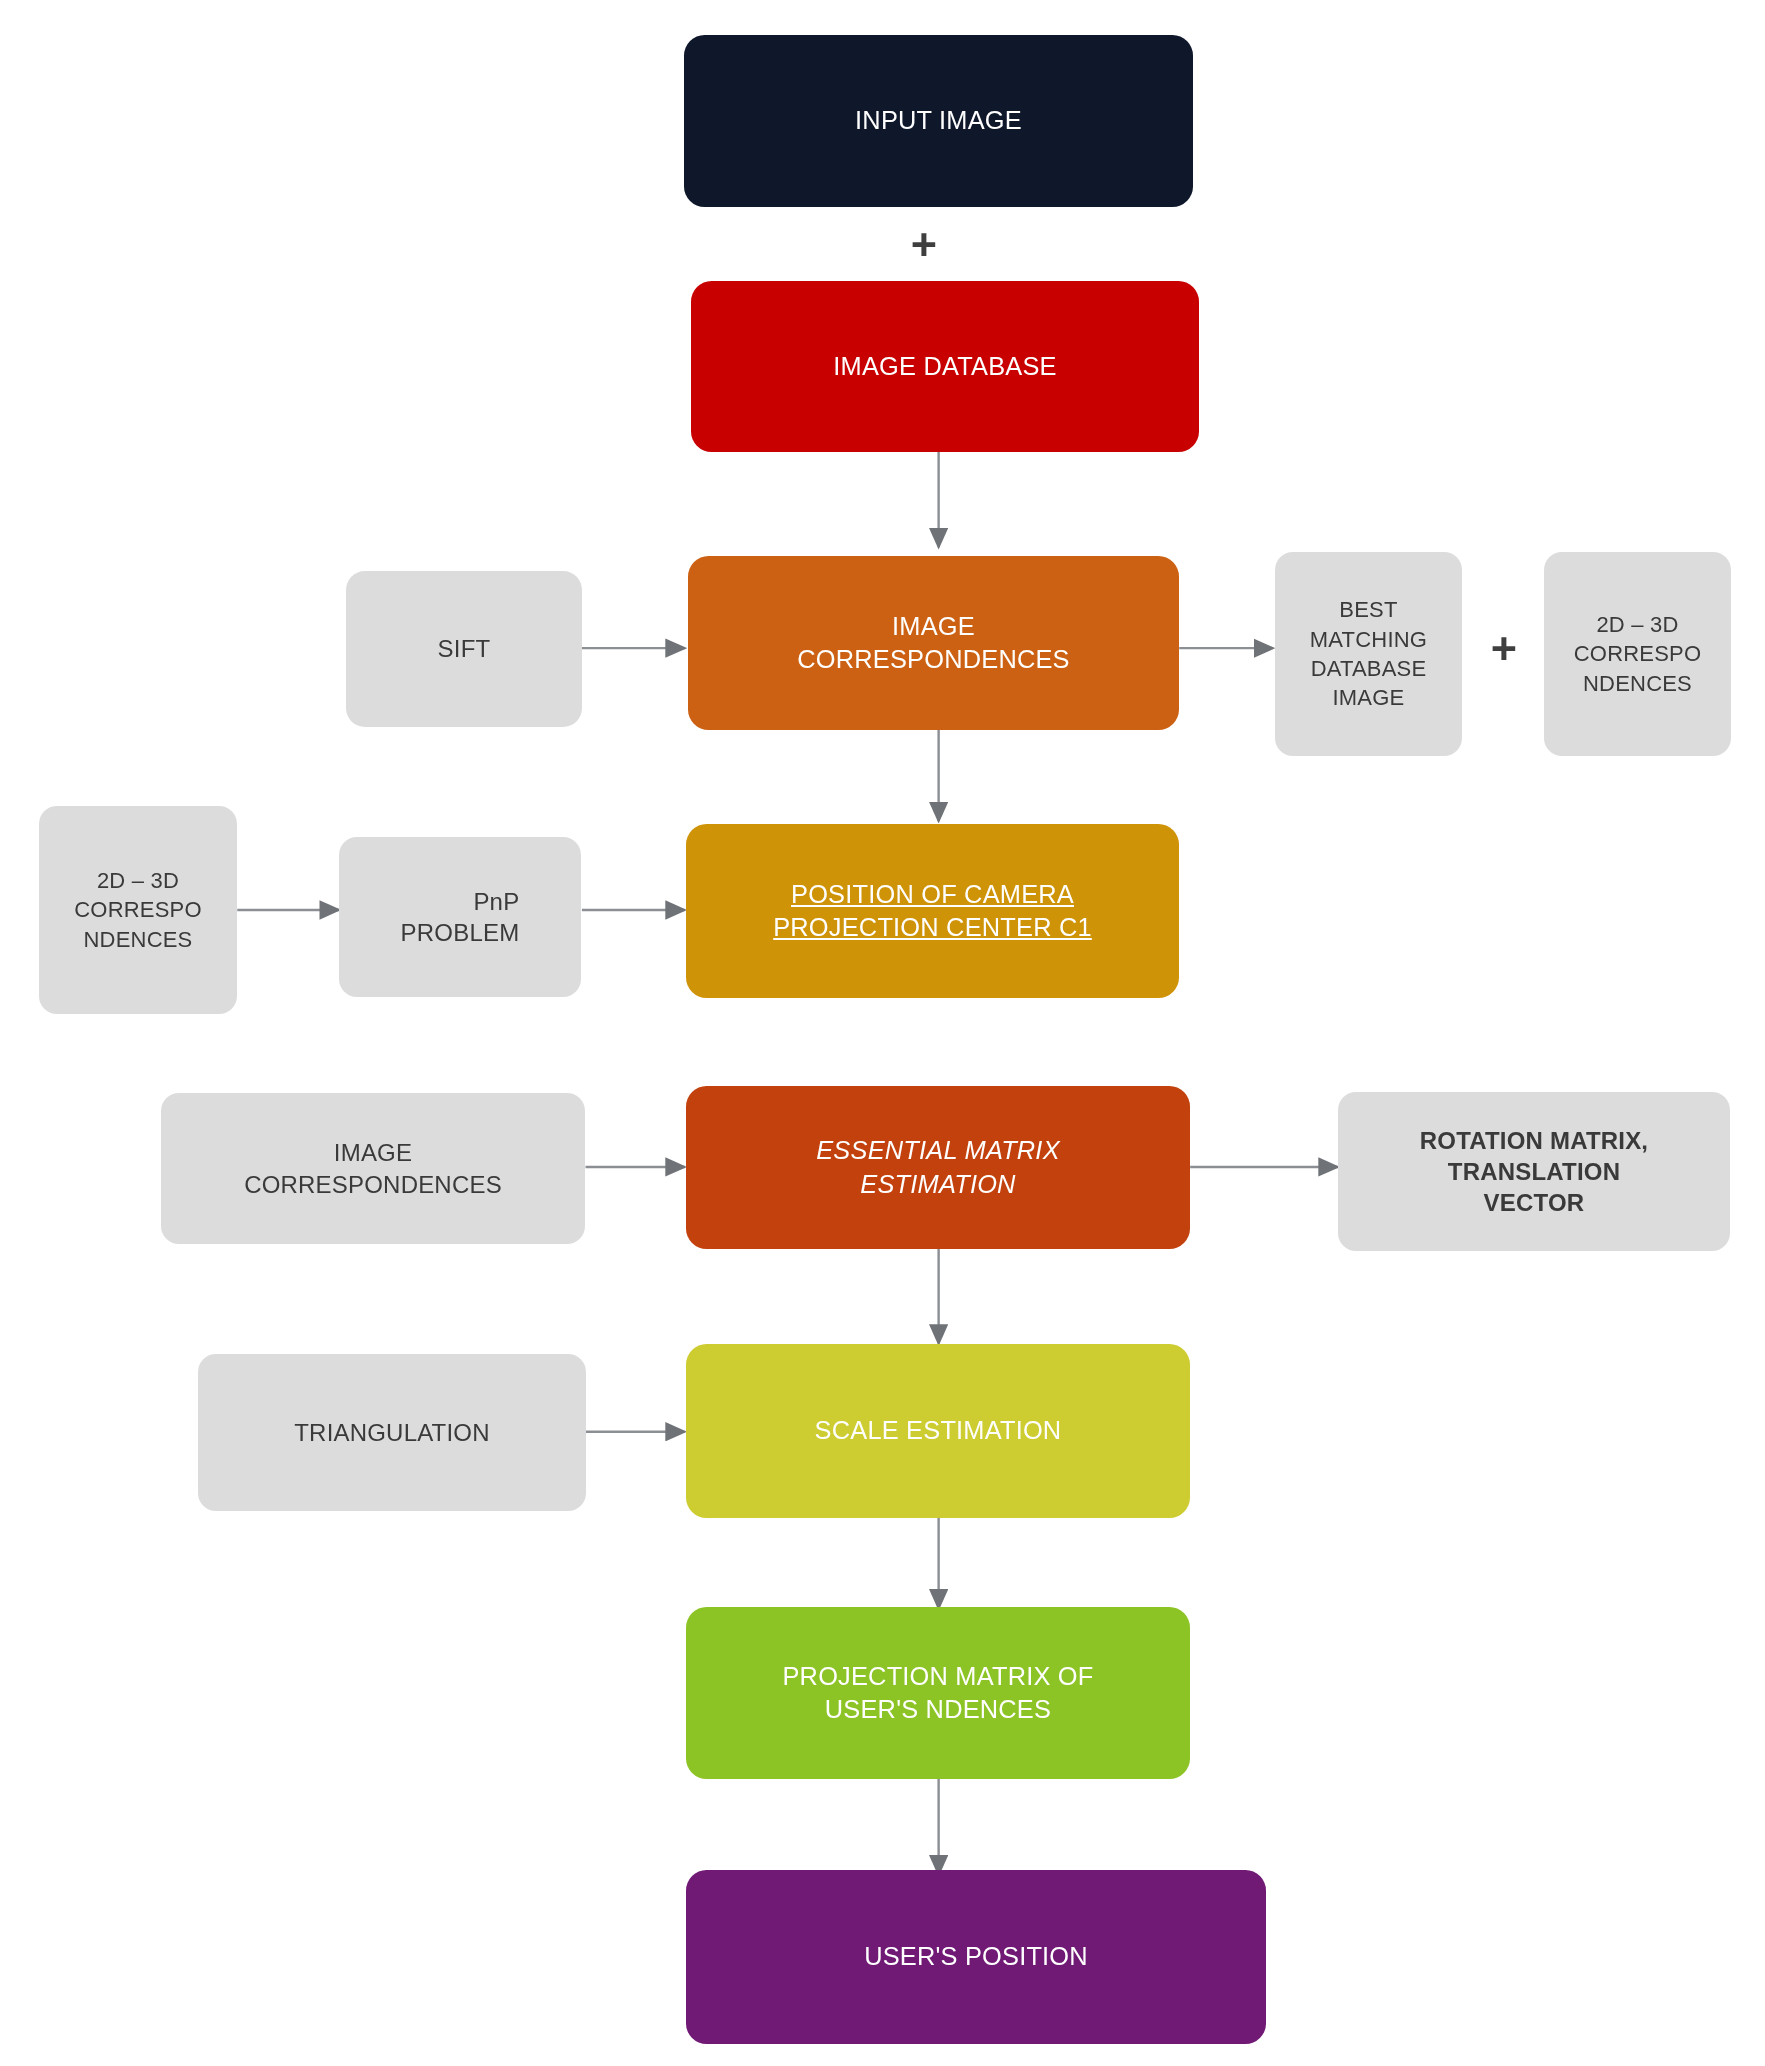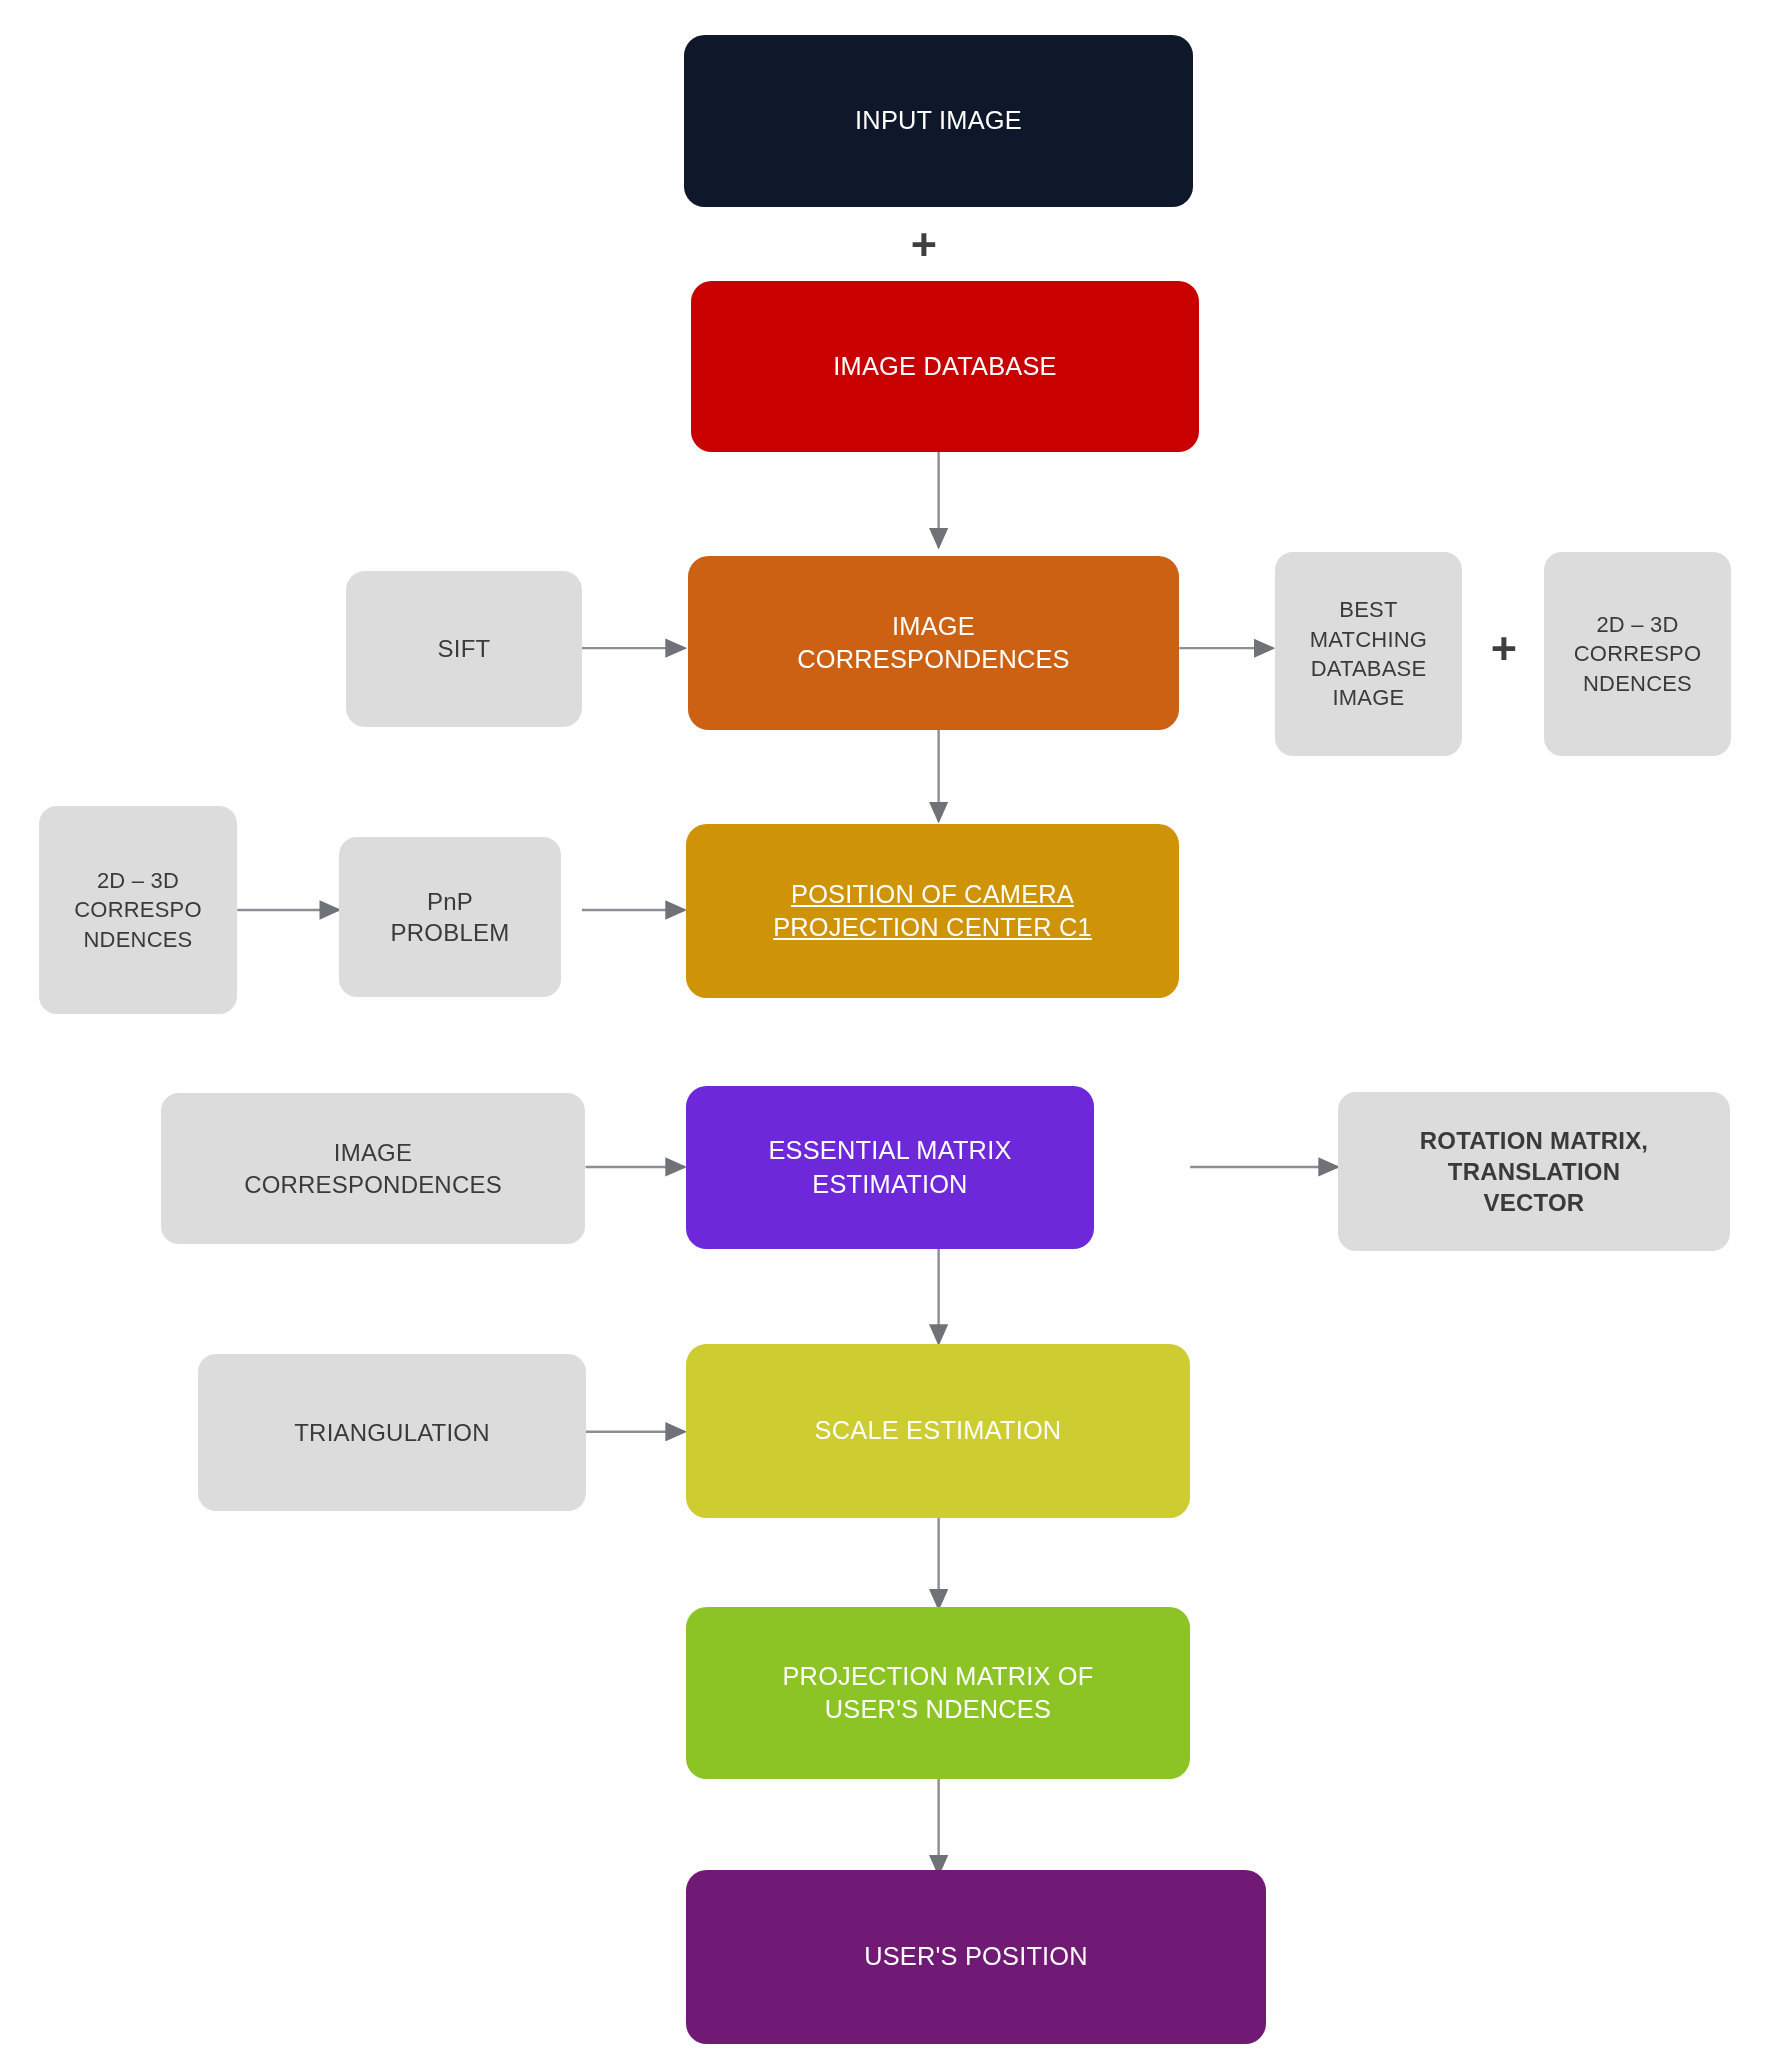--- a/index.html
+++ b/index.html
@@ -123,30 +123,30 @@
   <div class="plus" style="left:1480px; top:623px; width:48px; height:51px;">+</div>
 
   <div class="node aux small" style="left:1544px; top:552px; width:187px; height:204px;">2D – 3D
 CORRESPO
 NDENCES</div>
 
   <div class="node aux small" style="left:39px; top:806px; width:198px; height:208px;">2D – 3D
 CORRESPO
 NDENCES</div>
 
-  <div class="node aux" style="left:339px; top:837px; width:222px; height:160px;">PnP
+  <div class="node aux" style="left:339px; top:837px; width:242px; height:160px;text-align:right;">PnP
 PROBLEM</div>
 
   <div class="node colored" style="left: 686px; top: 824px; width: 493px; height: 174px; background: rgb(207, 147, 7); text-decoration: underline;">POSITION OF CAMERA
 PROJECTION CENTER C1</div>
 
   <div class="node aux" style="left:161px; top:1093px; width:424px; height:151px;">IMAGE
 CORRESPONDENCES</div>
 
-  <div class="node colored" style="left: 686px; top: 1086px; width: 408px; height: 163px; background: #6d28d9;">ESSENTIAL MATRIX
+  <div class="node colored" style="left: 686px; top: 1086px; width: 504px; height: 163px; background: #c2410c; font-style: italic;">ESSENTIAL MATRIX
 ESTIMATION</div>
 
   <div class="node aux" style="left:1338px; top:1092px; width:392px; height:159px;font-weight:bold;">ROTATION MATRIX,
 TRANSLATION
 VECTOR</div>
 
   <div class="node aux" style="left:198px; top:1354px; width:388px; height:157px;">TRIANGULATION</div>
 
   <div class="node colored" style="left: 686px; top: 1344px; width: 504px; height: 174px; background: rgb(205, 204, 49);">SCALE ESTIMATION</div>
 

